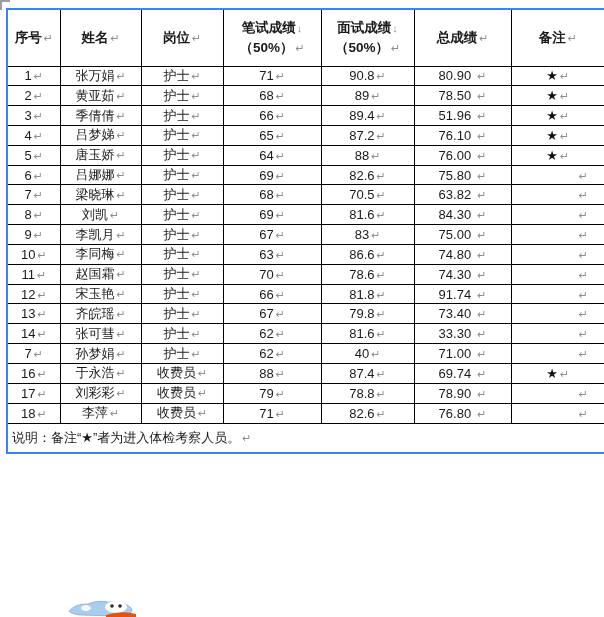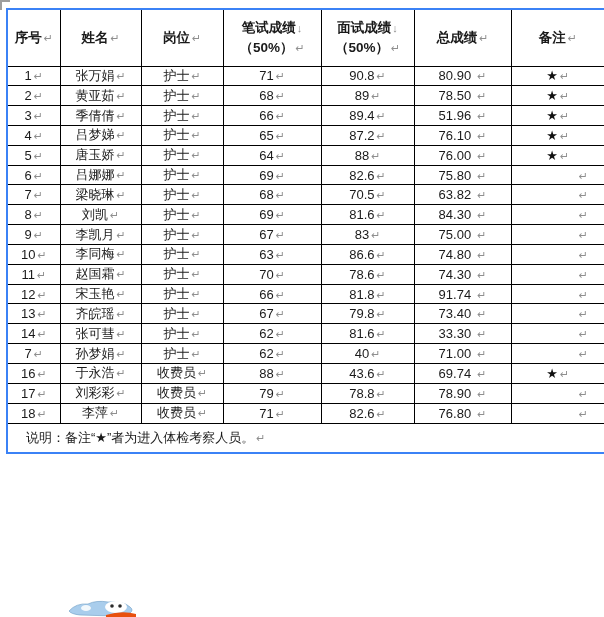--- a/index.html
+++ b/index.html
@@ -18,21 +18,21 @@
     border:2px solid #3b82f6;
   }
   th,td{
     border:1px solid #000;text-align:center;vertical-align:middle;
     padding:0;font-size:13px;overflow:hidden;white-space:nowrap;
   }
   thead tr{height:57px}
   th{font-weight:bold;font-size:13.5px}
   .hline{line-height:1.45}
   tfoot tr{height:30px}
-  td.footer-cell{text-align:left;padding-left:18px;font-size:13px}
+  td.footer-cell{text-align:left;padding-left:4px;font-size:13px}
   .pm{color:#8f8f8f;font-size:11px;margin-left:2px;font-weight:normal}
   .lb{color:#8f8f8f;font-size:11px;margin-left:1px;font-weight:normal}
   .gap{margin-left:6px}
   td.remark-empty{text-align:right;padding-right:16px}
   .star{font-size:13px;color:#111}
   .mascot{position:absolute;left:66px;top:599px;width:74px;height:18px}
 </style>
 </head>
 <body>
 
@@ -199,21 +199,21 @@
         <td><span>62</span><span class="pm">↵</span></td>
         <td><span>40</span><span class="pm">↵</span></td>
         <td><span>71.00</span><span class="pm gap">↵</span></td>
         <td class="remark-empty"><span class="pm">↵</span></td>
       </tr>
       <tr>
         <td><span>16</span><span class="pm">↵</span></td>
         <td><span>于永浩</span><span class="pm">↵</span></td>
         <td><span>收费员</span><span class="pm">↵</span></td>
         <td><span>88</span><span class="pm">↵</span></td>
-        <td><span>43.6</span><span class="pm">↵</span></td>
+        <td><span>87.4</span><span class="pm">↵</span></td>
         <td><span>69.74</span><span class="pm gap">↵</span></td>
         <td><span class="star">★</span><span class="pm">↵</span></td>
       </tr>
       <tr>
         <td><span>17</span><span class="pm">↵</span></td>
         <td><span>刘彩彩</span><span class="pm">↵</span></td>
         <td><span>收费员</span><span class="pm">↵</span></td>
         <td><span>79</span><span class="pm">↵</span></td>
         <td><span>78.8</span><span class="pm">↵</span></td>
         <td><span>78.90</span><span class="pm gap">↵</span></td>

